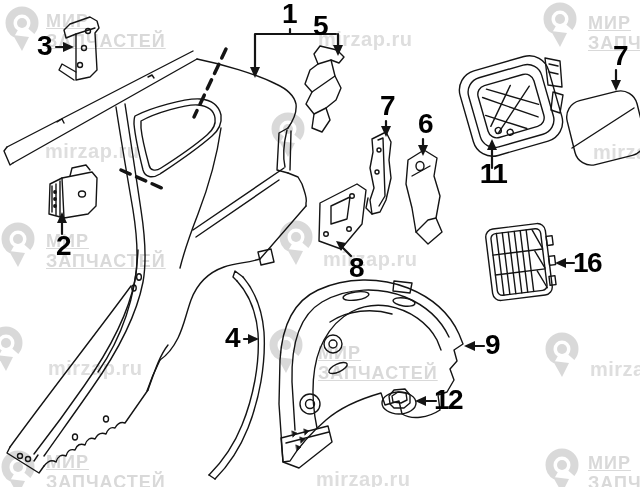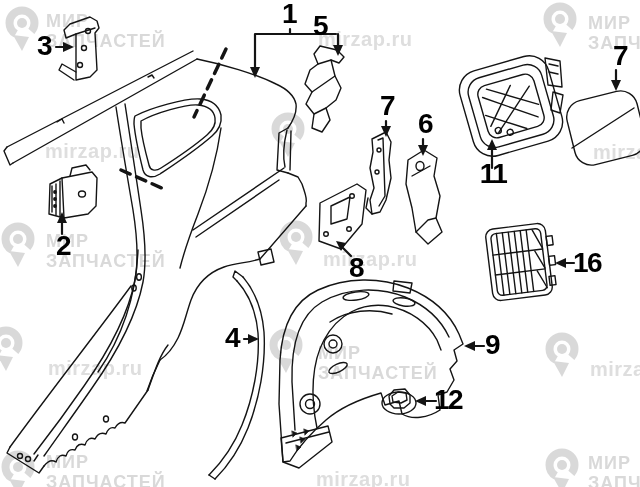--- a/index.html
+++ b/index.html
@@ -3,21 +3,21 @@
 <meta charset="utf-8">
 <style>
   html,body{margin:0;padding:0;background:#fff;}
   .stage{position:relative;width:640px;height:487px;background:#fff;overflow:hidden;
          font-family:"Liberation Sans",sans-serif;}
   svg{position:absolute;left:0;top:0;}
   #diagram{z-index:2;}
   
   #watermarks{position:absolute;left:0;top:0;width:640px;height:487px;z-index:1;}
   .wm{position:absolute;color:#d9d9d9;user-select:none;white-space:nowrap;}
-  .wm-brand{font-weight:bold;font-size:18px;line-height:20px;letter-spacing:1px;}
+  .wm-brand{font-weight:bold;font-size:18px;line-height:20px;letter-spacing:1px;text-decoration:underline;}
   .wm-url{font-weight:bold;font-size:20px;letter-spacing:.5px;color:#dedede;}
   
   #callouts{position:absolute;left:0;top:0;width:640px;height:487px;z-index:3;}
   .callout{position:absolute;transform:translate(-50%,-50%);font-weight:bold;
            font-size:28px;letter-spacing:-1.5px;color:#000;line-height:1;}
 </style>
 </head>
 <body>
 
 <div class="stage">

